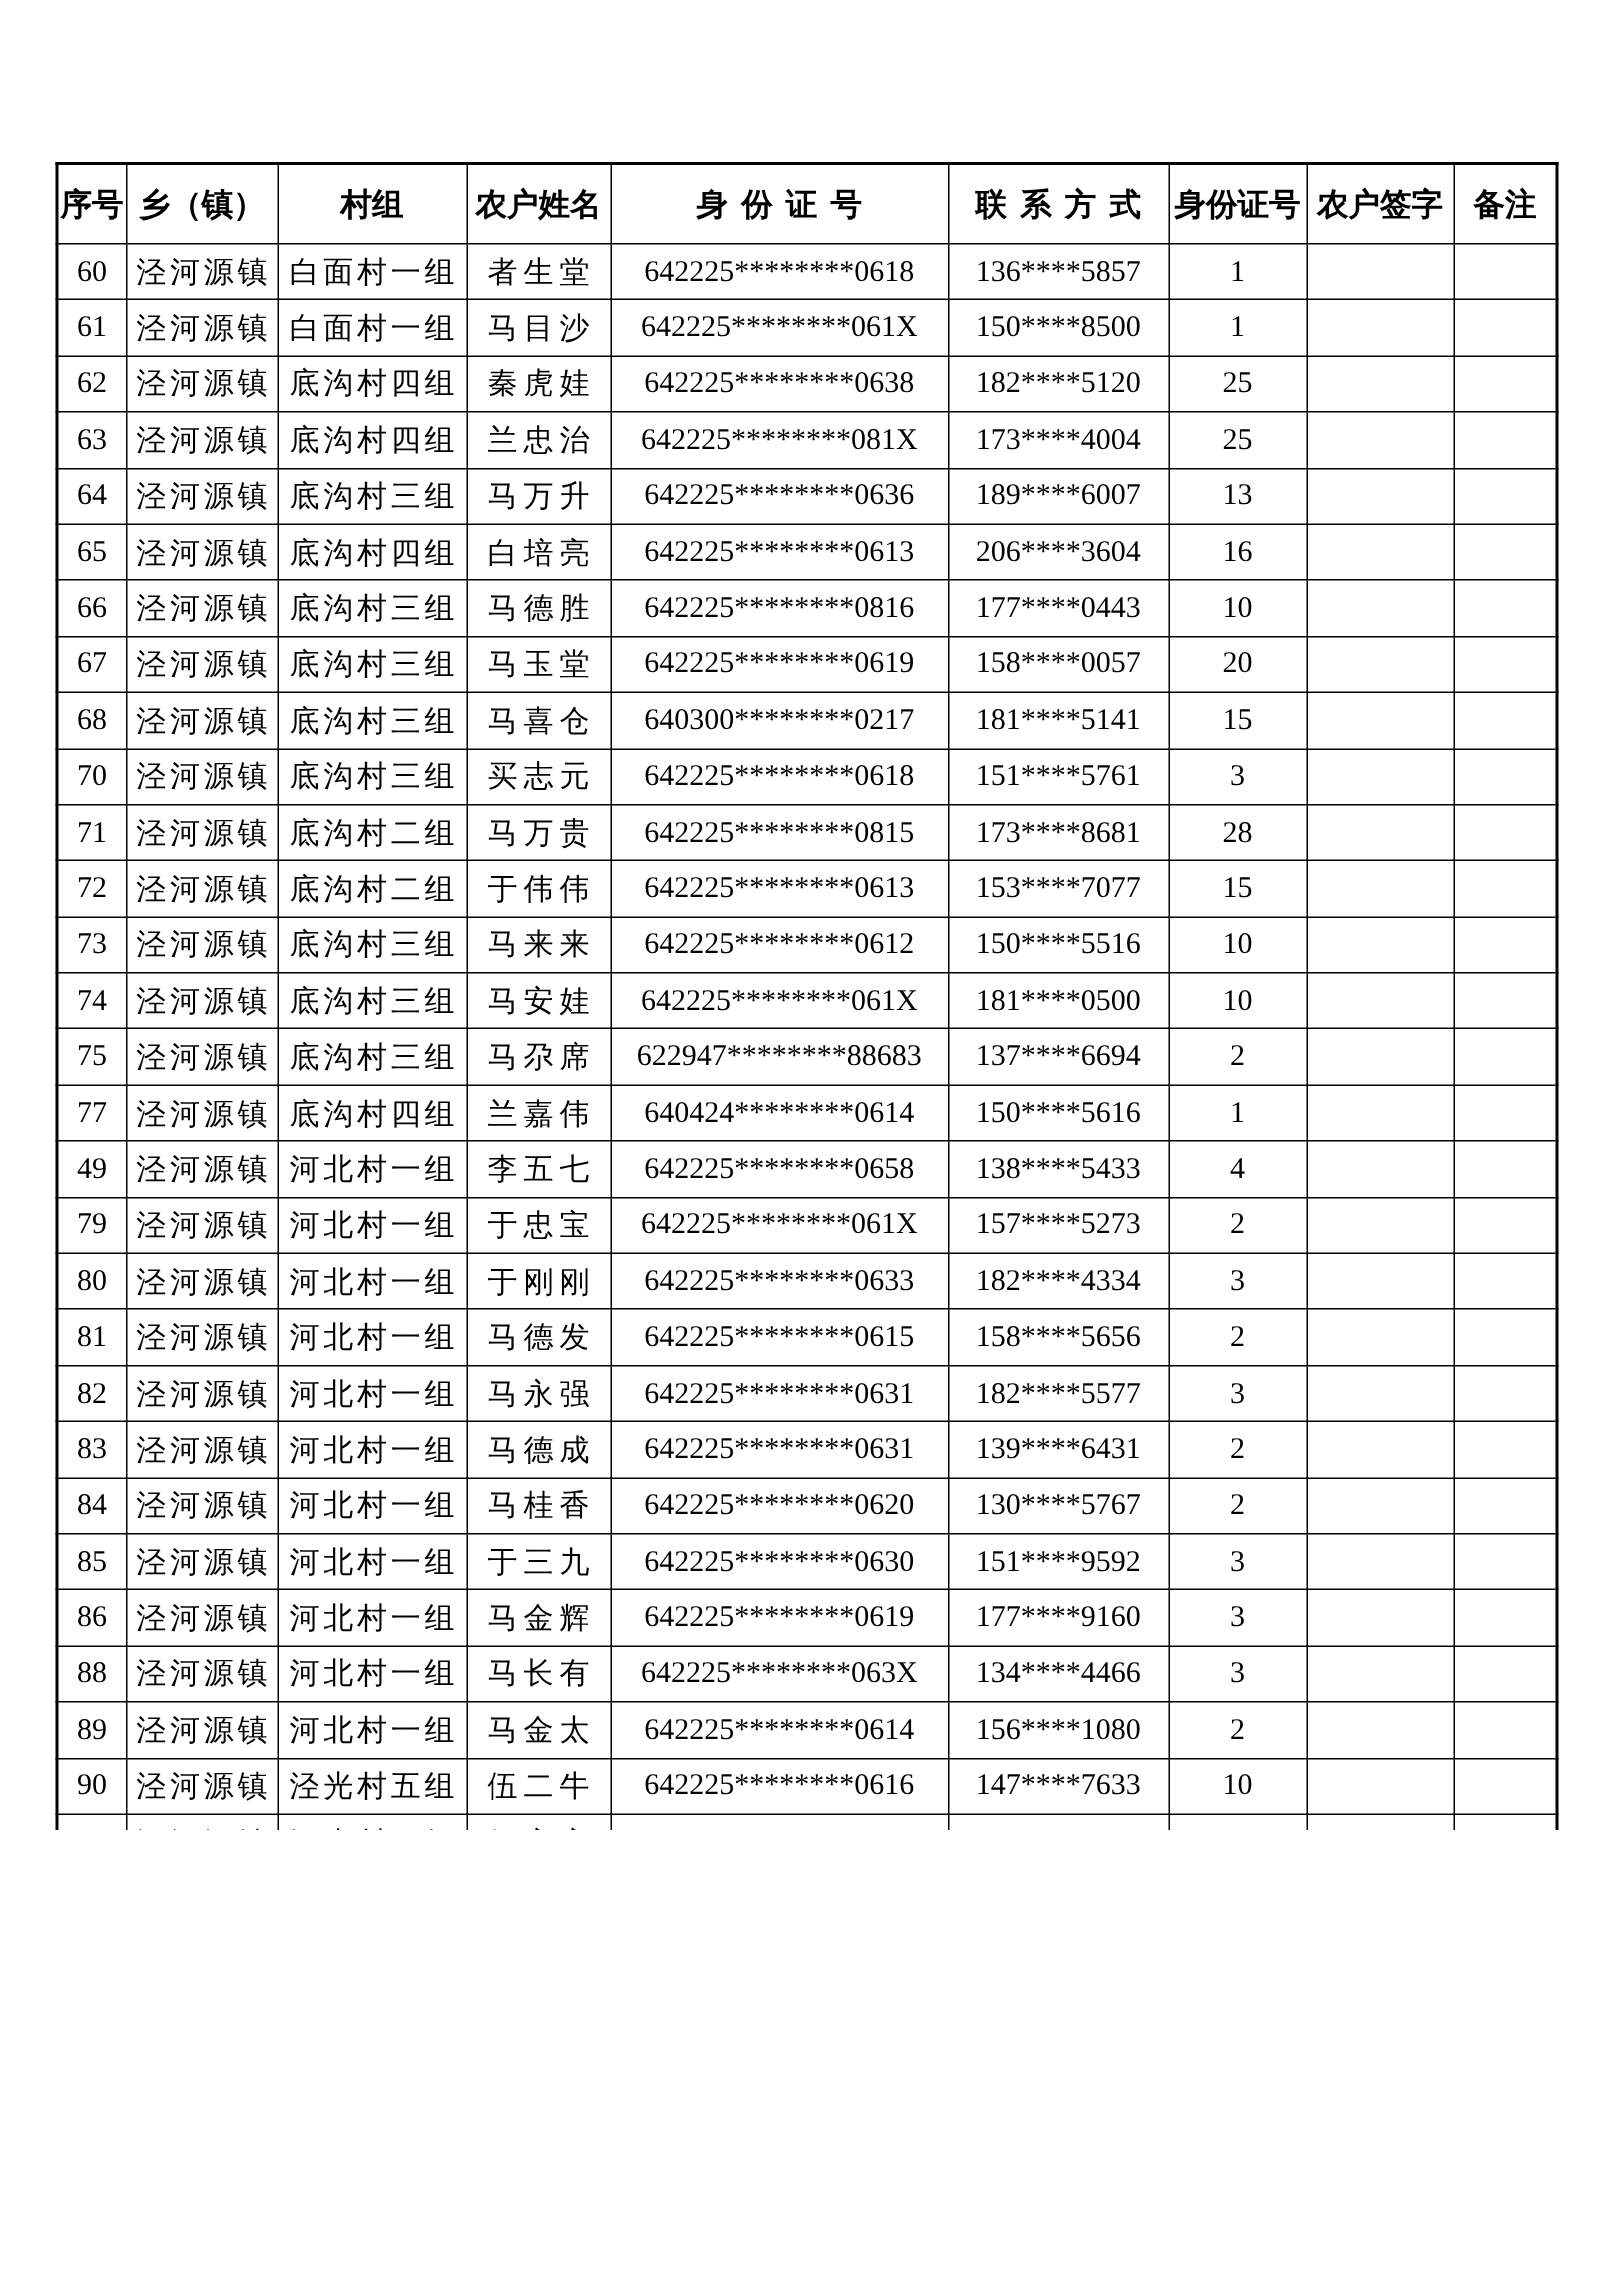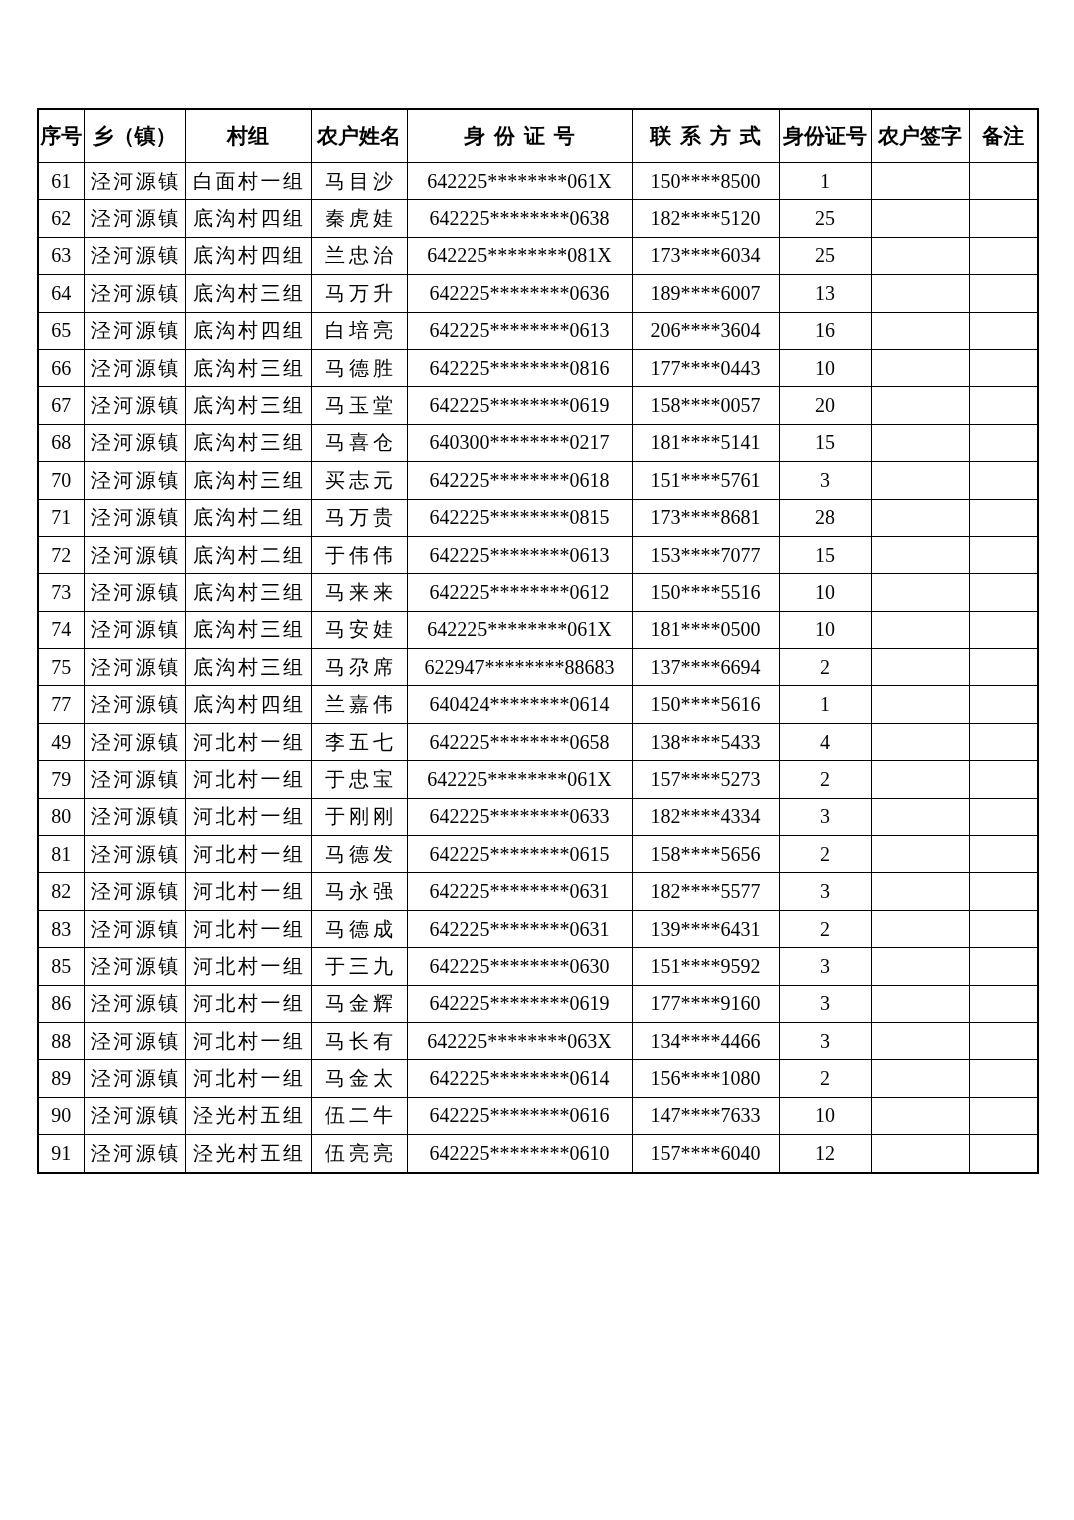--- a/index.html
+++ b/index.html
@@ -91,20 +91,31 @@
         <th>农户姓名</th>
         <th class="hdr-spread">身份证号</th>
         <th class="hdr-spread">联系方式</th>
         <th>身份证号</th>
         <th>农户签字</th>
         <th>备注</th>
       </tr>
     </thead>
     <tbody id="table-body">
         <tr>
+    <td class="c-seq">60</td>
+    <td class="c-town">泾河源镇</td>
+    <td class="c-village">白面村一组</td>
+    <td class="c-name">者生堂</td>
+    <td class="c-id">642225********0618</td>
+    <td class="c-phone">136****5857</td>
+    <td class="c-area">1</td>
+    <td class="c-signature"></td>
+    <td class="c-note"></td>
+  </tr>
+        <tr>
     <td class="c-seq">61</td>
     <td class="c-town">泾河源镇</td>
     <td class="c-village">白面村一组</td>
     <td class="c-name">马目沙</td>
     <td class="c-id">642225********061X</td>
     <td class="c-phone">150****8500</td>
     <td class="c-area">1</td>
     <td class="c-signature"></td>
     <td class="c-note"></td>
   </tr>
@@ -118,21 +129,21 @@
     <td class="c-area">25</td>
     <td class="c-signature"></td>
     <td class="c-note"></td>
   </tr>
         <tr>
     <td class="c-seq">63</td>
     <td class="c-town">泾河源镇</td>
     <td class="c-village">底沟村四组</td>
     <td class="c-name">兰忠治</td>
     <td class="c-id">642225********081X</td>
-    <td class="c-phone">173****6034</td>
+    <td class="c-phone">173****4004</td>
     <td class="c-area">25</td>
     <td class="c-signature"></td>
     <td class="c-note"></td>
   </tr>
         <tr>
     <td class="c-seq">64</td>
     <td class="c-town">泾河源镇</td>
     <td class="c-village">底沟村三组</td>
     <td class="c-name">马万升</td>
     <td class="c-id">642225********0636</td>
@@ -322,20 +333,31 @@
     <td class="c-town">泾河源镇</td>
     <td class="c-village">河北村一组</td>
     <td class="c-name">马德成</td>
     <td class="c-id">642225********0631</td>
     <td class="c-phone">139****6431</td>
     <td class="c-area">2</td>
     <td class="c-signature"></td>
     <td class="c-note"></td>
   </tr>
         <tr>
+    <td class="c-seq">84</td>
+    <td class="c-town">泾河源镇</td>
+    <td class="c-village">河北村一组</td>
+    <td class="c-name">马桂香</td>
+    <td class="c-id">642225********0620</td>
+    <td class="c-phone">130****5767</td>
+    <td class="c-area">2</td>
+    <td class="c-signature"></td>
+    <td class="c-note"></td>
+  </tr>
+        <tr>
     <td class="c-seq">85</td>
     <td class="c-town">泾河源镇</td>
     <td class="c-village">河北村一组</td>
     <td class="c-name">于三九</td>
     <td class="c-id">642225********0630</td>
     <td class="c-phone">151****9592</td>
     <td class="c-area">3</td>
     <td class="c-signature"></td>
     <td class="c-note"></td>
   </tr>

